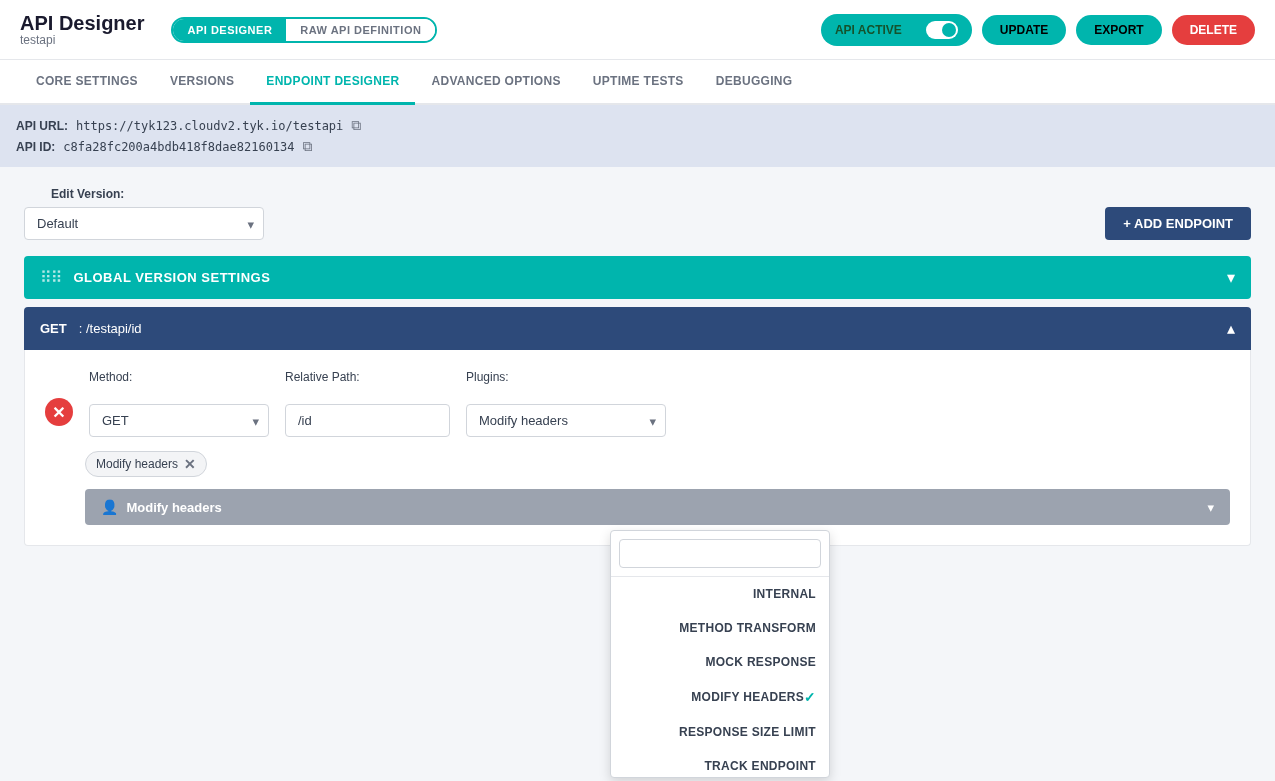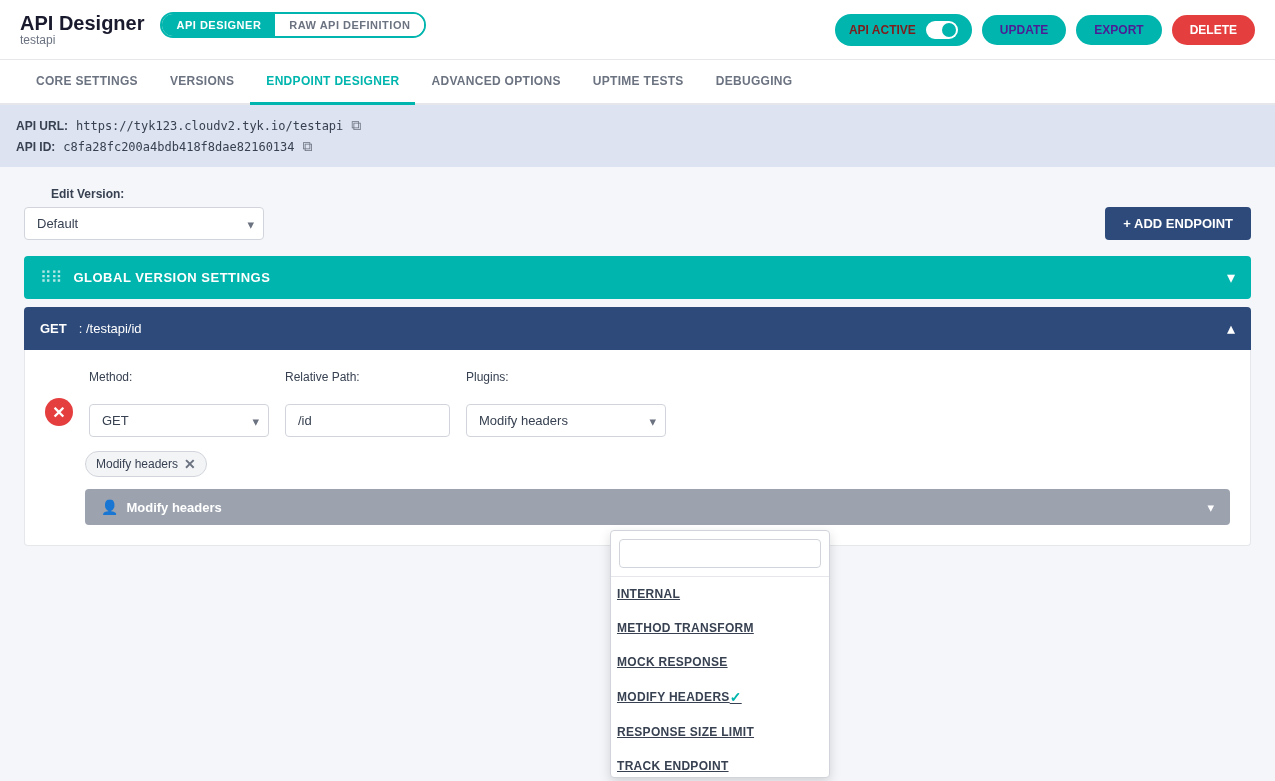--- a/index.html
+++ b/index.html
@@ -7,55 +7,55 @@
 
     
     .header {
       background: #fff;
       padding: 12px 20px;
       display: flex;
       align-items: center;
       justify-content: space-between;
       border-bottom: 1px solid #e5e7eb;
     }
-    .header-left { display: flex; align-items: flex-start; gap: 16px; }
+    .header-left { display: flex; align-items: center; gap: 27px; }
     .logo-text { font-size: 20px; font-weight: 700; color: #1a1a2e; }
     .logo-sub { font-size: 12px; color: #6b7280; margin-top: -2px; }
     .logo-block { display: flex; flex-direction: column; }
     .tab-switcher { display: flex; border-radius: 20px; overflow: hidden; border: 2px solid #00b5ad; }
     .tab-switcher-btn {
       padding: 5px 14px;
       font-size: 11px;
       font-weight: 600;
       cursor: pointer;
       border: none;
       outline: none;
       letter-spacing: 0.5px;
     }
     .tab-switcher-btn.active { background: #00b5ad; color: #fff; }
     .tab-switcher-btn.inactive { background: #fff; color: #6b7280; }
 
     .header-right { display: flex; align-items: center; gap: 10px; }
     .api-active-btn {
-      display: flex; align-items: center; gap: 10px;
-      background: #00b5ad; color: #7f1d1d;
+      display: flex; align-items: center; gap: 24px;
+      background: #00b5ad; color: #14532d;
       border: none; border-radius: 20px;
       padding: 7px 14px; font-size: 12px; font-weight: 600;
       cursor: pointer;
     }
     .toggle {
       width: 32px; height: 18px; background: #fff; border-radius: 9px;
       position: relative;
     }
     .toggle::after {
       content: ''; position: absolute; right: 2px; top: 2px;
       width: 14px; height: 14px; border-radius: 50%; background: #00b5ad;
     }
     .btn-teal {
-      background: #00b5ad; color: #4c1d95; border: none; border-radius: 20px;
+      background: #00b5ad; color: #000000; border: none; border-radius: 20px;
       padding: 8px 18px; font-size: 12px; font-weight: 600; cursor: pointer;
     }
     .btn-red {
       background: #e53e3e; color: #fff; border: none; border-radius: 20px;
       padding: 8px 18px; font-size: 12px; font-weight: 600; cursor: pointer;
     }
 
     
     .nav-tabs {
       background: #fff;
@@ -198,23 +198,23 @@
       padding: 8px;
       border-bottom: 1px solid #e5e7eb;
     }
     .dropdown-search input {
       width: 100%; padding: 6px 10px;
       border: 1px solid #d1d5db; border-radius: 4px;
       font-size: 13px; outline: none;
     }
     .dropdown-list { max-height: 200px; overflow-y: auto; }
     .dropdown-item {
-      display: flex; align-items: center; justify-content: flex-start;
-      padding: 10px 6px; font-size: 12px; font-weight: 600;
-      color: #374151; cursor: pointer; letter-spacing: 0.3px; text-decoration: underline;
+      display: flex; align-items: center; justify-content: flex-end;
+      padding: 10px 13px; font-size: 12px; font-weight: 600;
+      color: #374151; cursor: pointer; letter-spacing: 0.3px;
     }
     .dropdown-item .check-icon { color: #00b5ad; font-size: 14px; }
   </style>
 </head>
 <body>
 
 <div class="header">
   <div class="header-left">
     <div class="logo-block">
       <span class="logo-text">API Designer</span>

